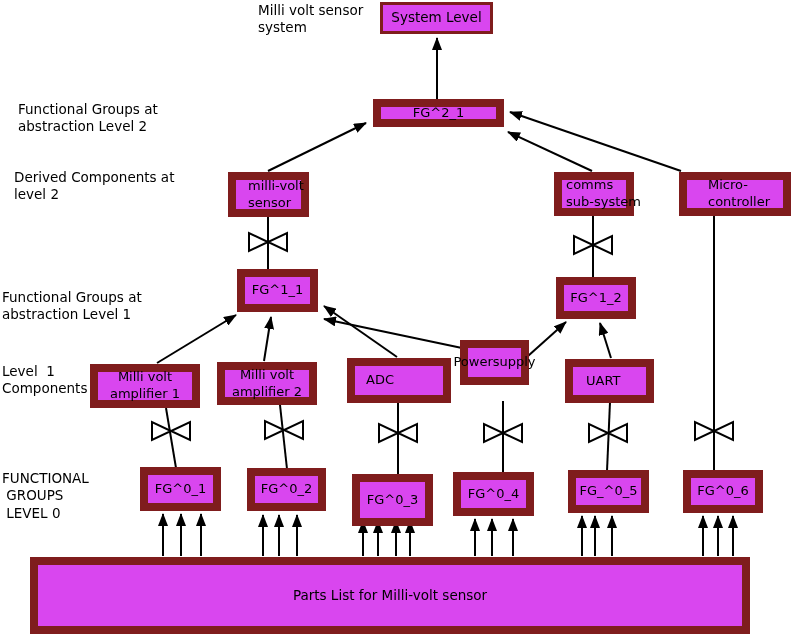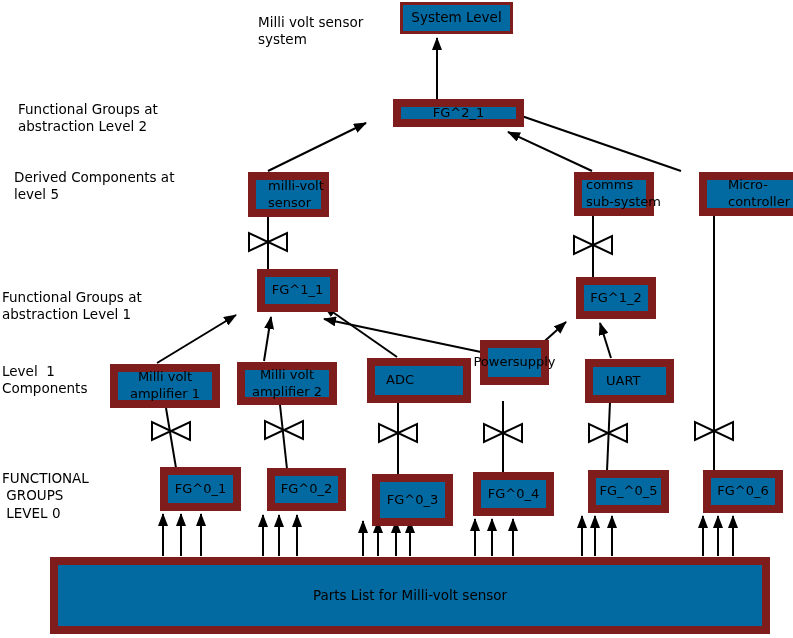--- a/index.html
+++ b/index.html
@@ -3,23 +3,23 @@
 <meta charset="utf-8">
 <style>
   html,body{margin:0;padding:0;}
   body{
     width:793px;height:638px;position:relative;background:#ffffff;
     font-family:"DejaVu Sans","Liberation Sans",sans-serif;color:#000;
   }
   .stage{position:absolute;left:0;top:0;width:793px;height:638px;}
   svg.edges{position:absolute;left:0;top:0;}
   .box{
-    position:absolute;box-sizing:border-box;border:8px solid #7f1d1d;background:#0369a1;
+    position:absolute;box-sizing:border-box;border:8px solid #7f1d1d;background:#d946ef;
     display:flex;align-items:center;justify-content:center;
-    font-size:13px;line-height:1.3;white-space:pre;text-align:center;margin-left:20px;
+    font-size:13px;line-height:1.3;white-space:pre;text-align:center;
   }
   .box.thick{border-width:3px;font-size:13.5px;}
   .box.align-left{justify-content:flex-start;text-align:left;}
   .sidelabel{
     position:absolute;font-size:13.5px;line-height:1.28;white-space:pre;
   }
   .partsbox{font-size:13.5px;}
 </style>
 </head>
 <body>
@@ -112,26 +112,26 @@
       <line x1="595" y1="556" x2="595" y2="516" marker-end="url(#ah)"></line>
       <line x1="612" y1="556" x2="612" y2="516" marker-end="url(#ah)"></line>
     </g>
     <g stroke="#000" stroke-width="2">
       <line x1="703" y1="556" x2="703" y2="516" marker-end="url(#ah)"></line>
       <line x1="718" y1="556" x2="718" y2="516" marker-end="url(#ah)"></line>
       <line x1="733" y1="556" x2="733" y2="516" marker-end="url(#ah)"></line>
     </g>
   </svg>
 
-  <div class="sidelabel" style="left:258px;top:14px;">Milli volt sensor
+  <div class="sidelabel" style="left:258px;top:2px;">Milli volt sensor
 system</div>
   <div class="sidelabel" style="left:18px;top:101px;">Functional Groups at
 abstraction Level 2</div>
   <div class="sidelabel" style="left:14px;top:169px;">Derived Components at
-level 5</div>
+level 2</div>
   <div class="sidelabel" style="left:2px;top:289px;">Functional Groups at
 abstraction Level 1</div>
   <div class="sidelabel" style="left:2px;top:363px;">Level  1
 Components</div>
   <div class="sidelabel" style="left:2px;top:470px;">FUNCTIONAL
  GROUPS
  LEVEL 0</div>
 
   <div class="box thick" style="left:380px;top:2px;width:113px;height:32px;">System Level</div>
   <div class="box" style="left:373px;top:99px;width:131px;height:28px;">FG^2_1</div>

